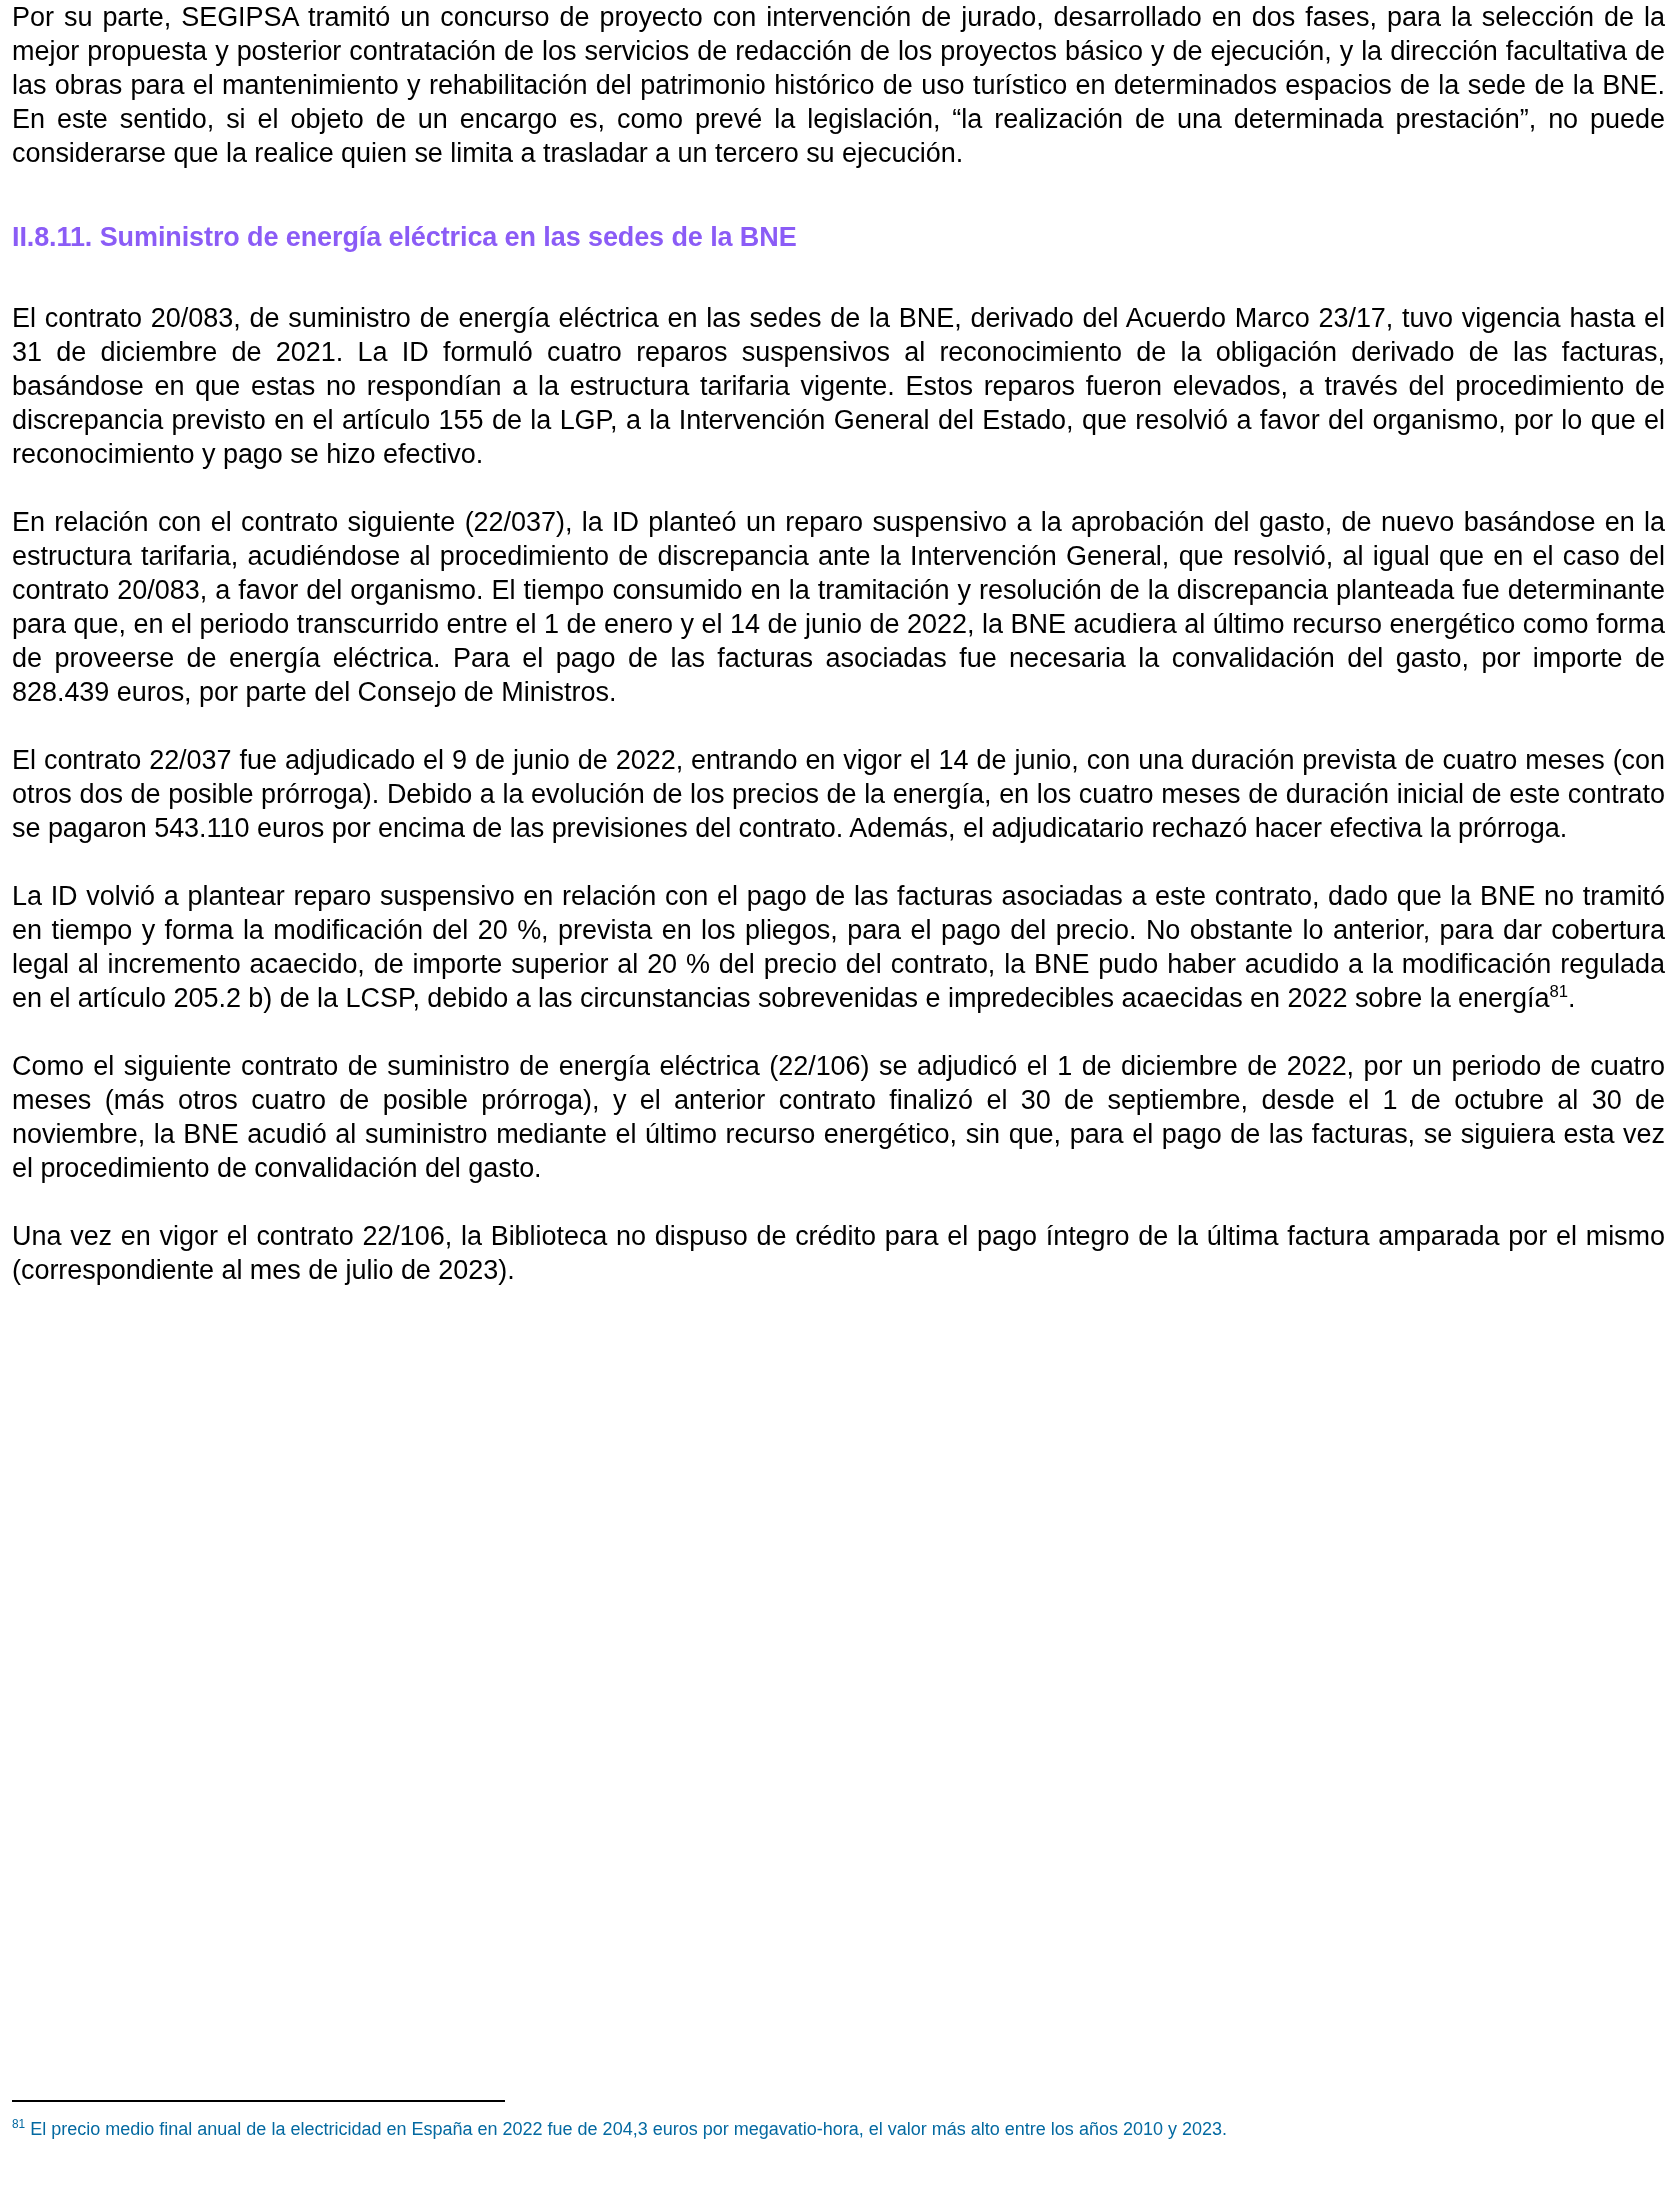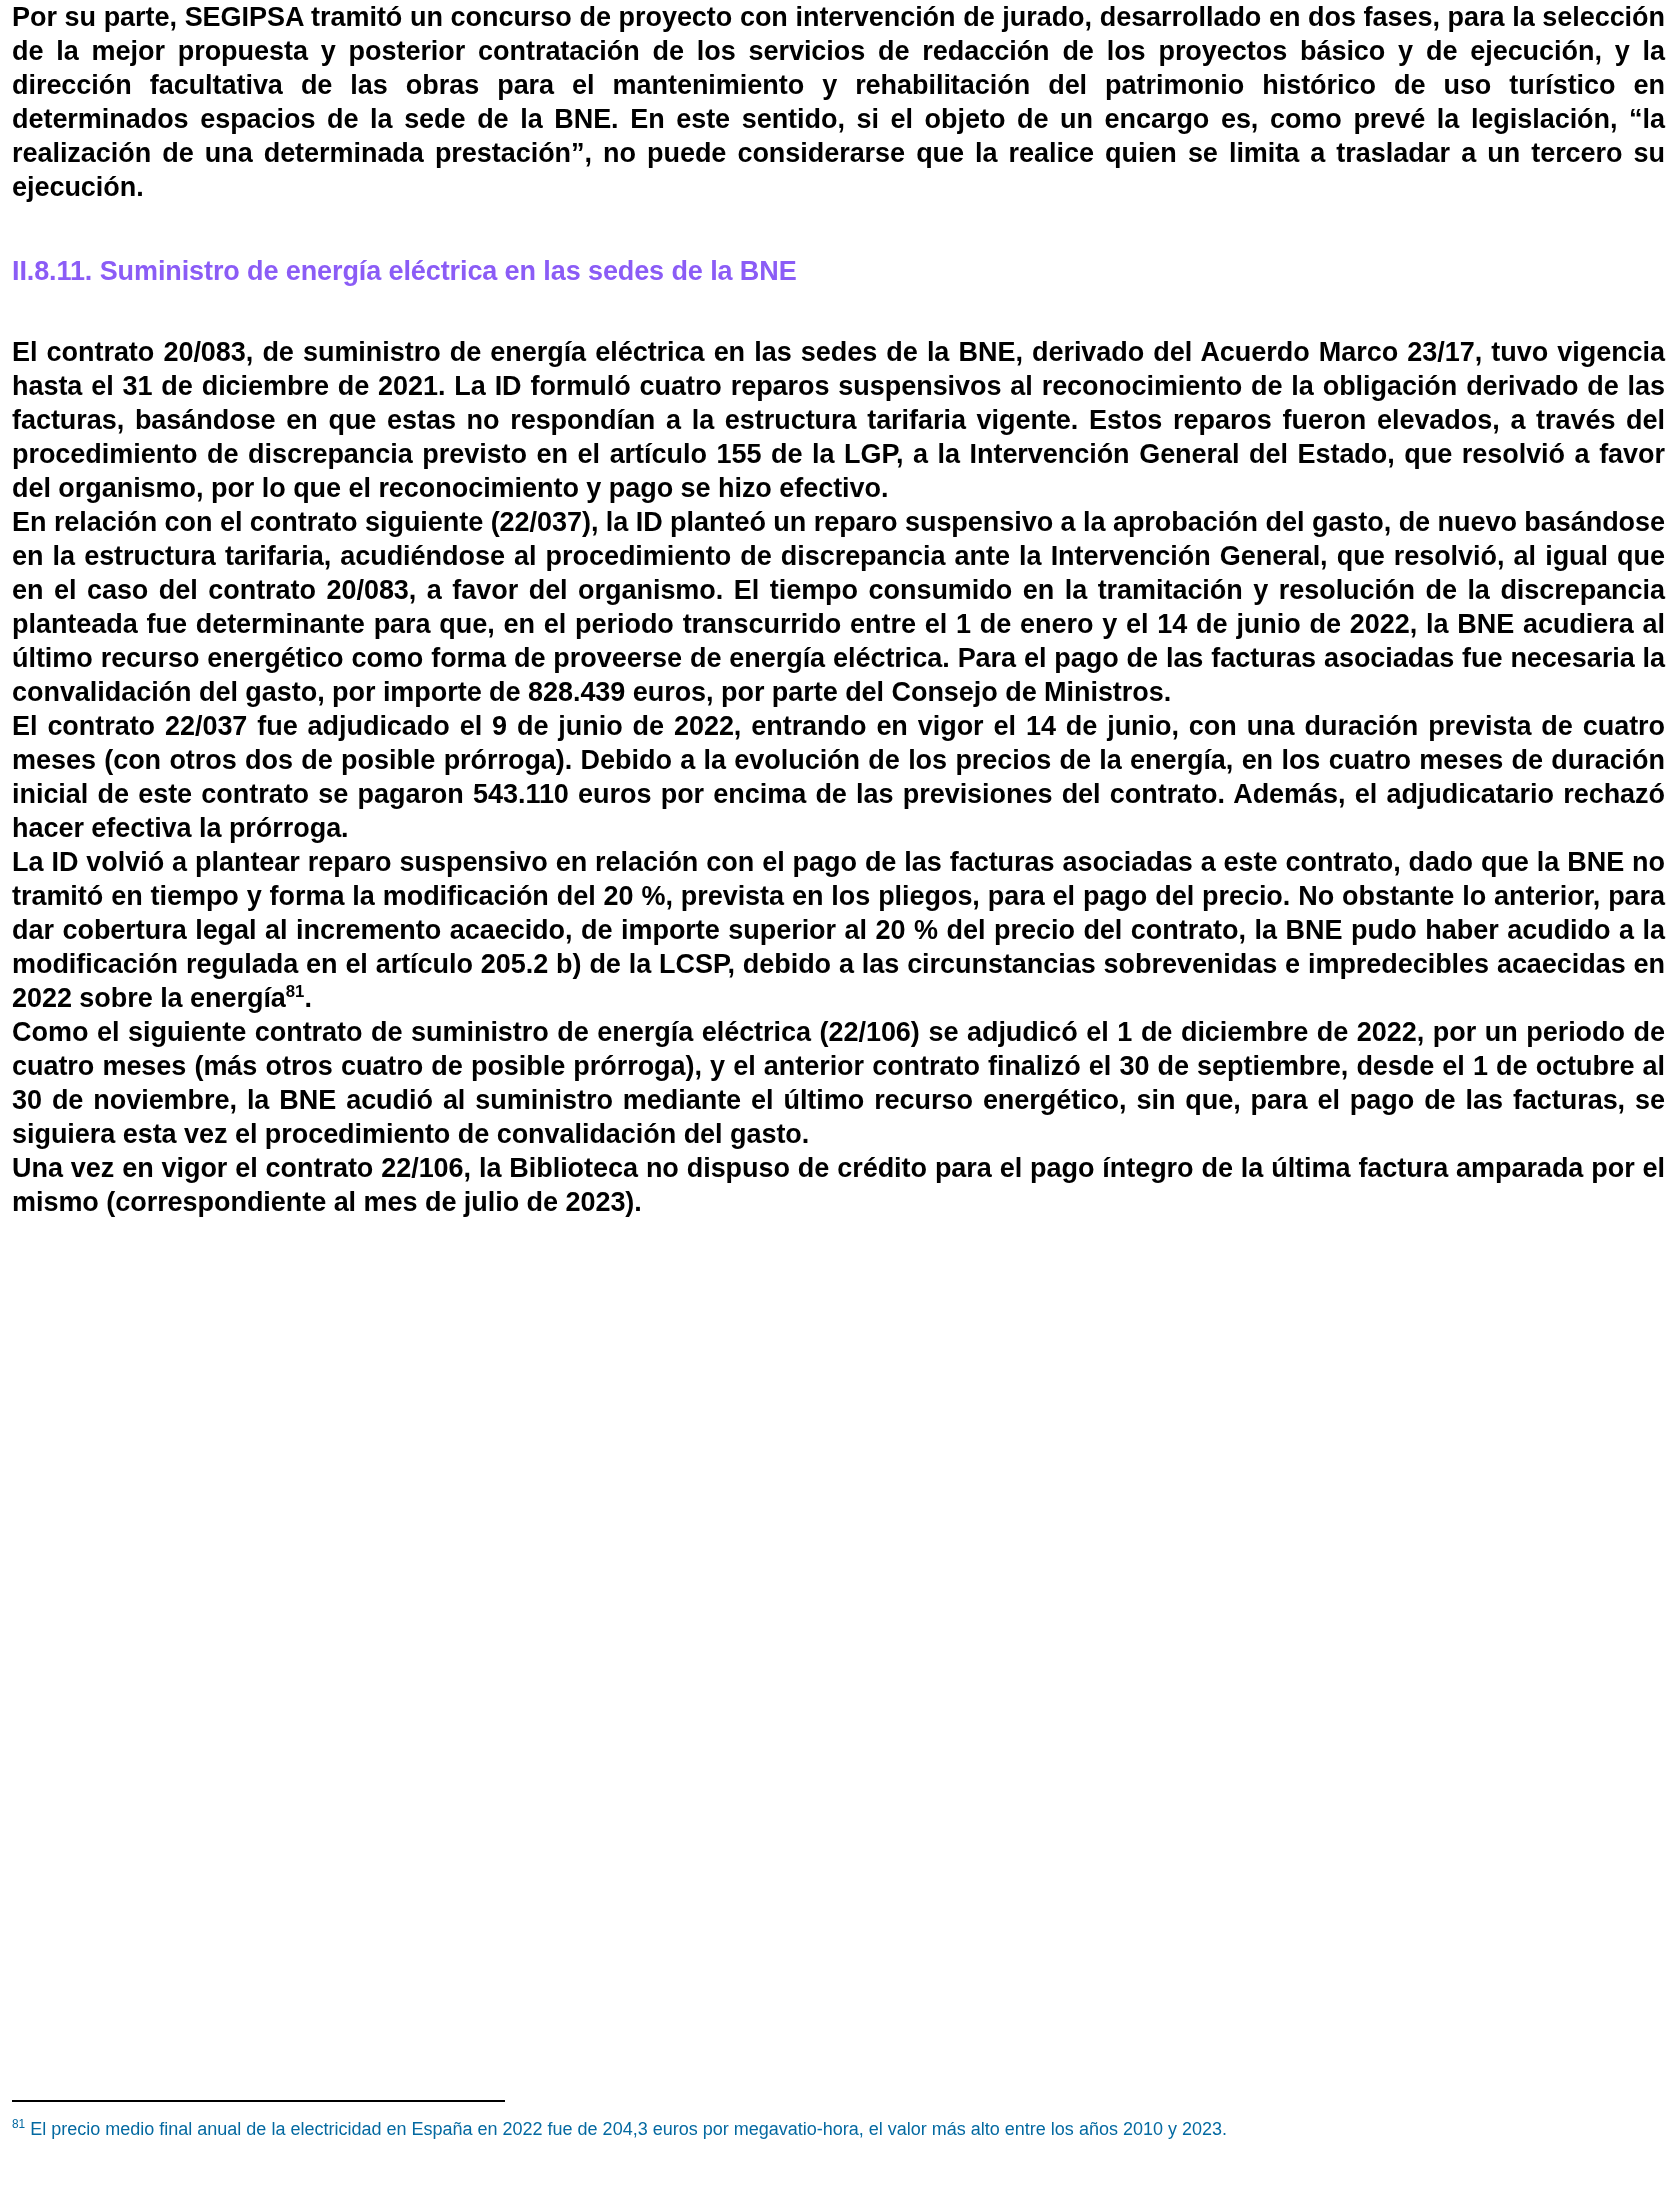--- a/index.html
+++ b/index.html
@@ -25,26 +25,27 @@
     top: 0px;
     width: 1653px;
   }
   p.body-par {
     margin: 0 0 0 0;
     font-size: 27px;
     line-height: 34px;
     text-align: justify;
     text-justify: inter-word;
     color: #000000;
-    font-weight: bold;
+    font-weight: normal;
     letter-spacing: -0.04px;
     word-spacing: 0px;
     hyphens: none;
   }
   p.body-par + p.body-par {
+    margin-top: 34px;
   }
   h2.section-heading {
     margin: 0;
     font-size: 27px;
     line-height: 34px;
     font-weight: bold;
     text-align: left;
     color: #8b5cf6;
     letter-spacing: -0.1px;
   }

